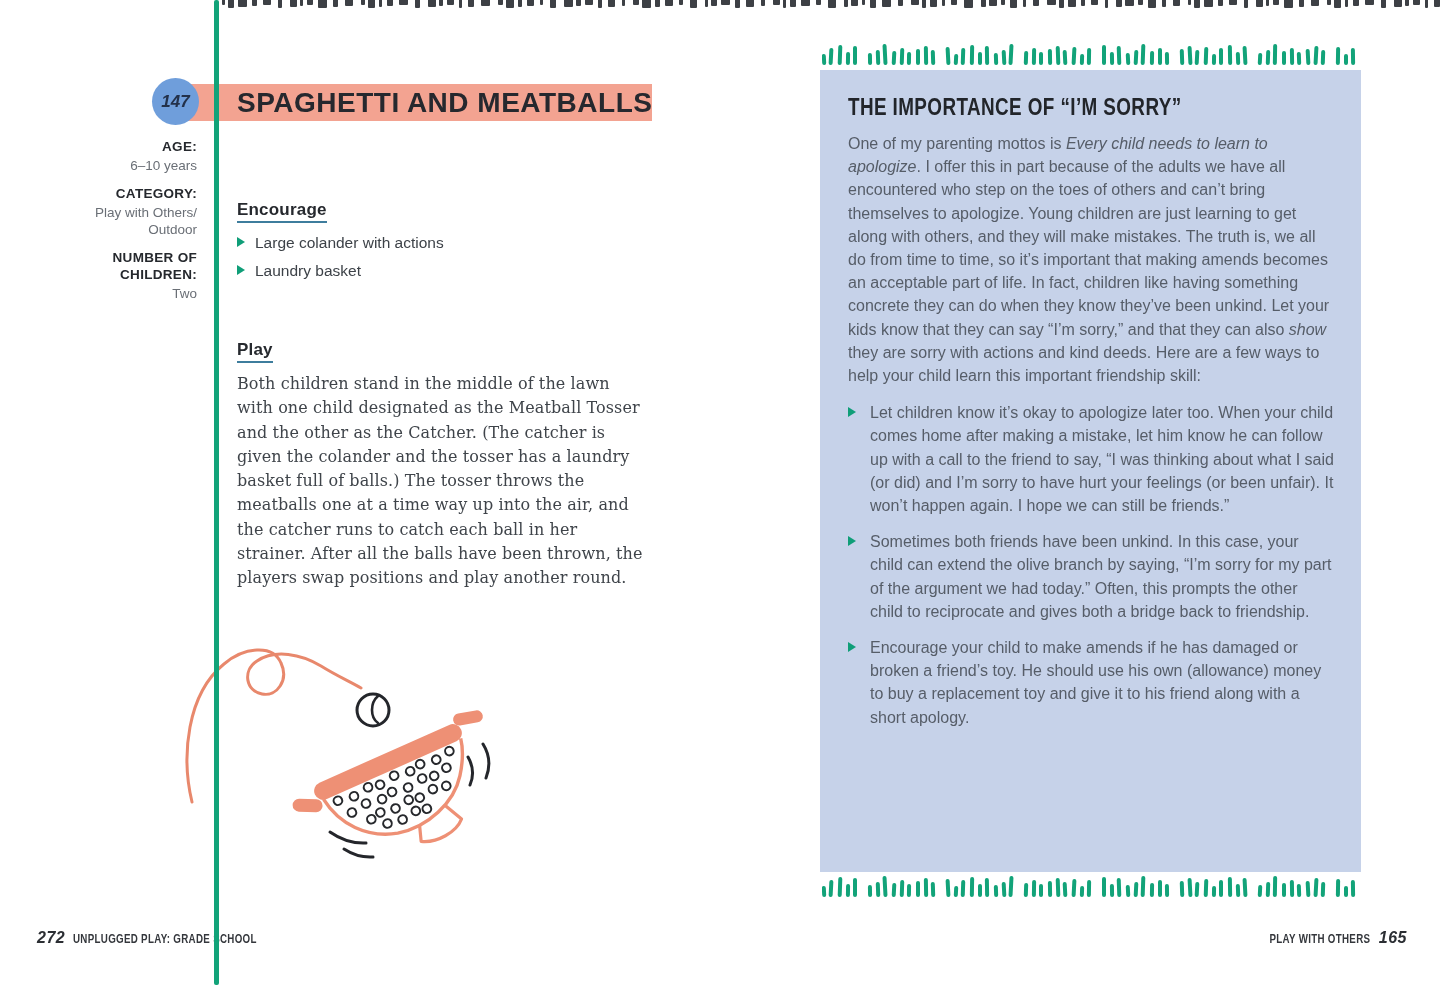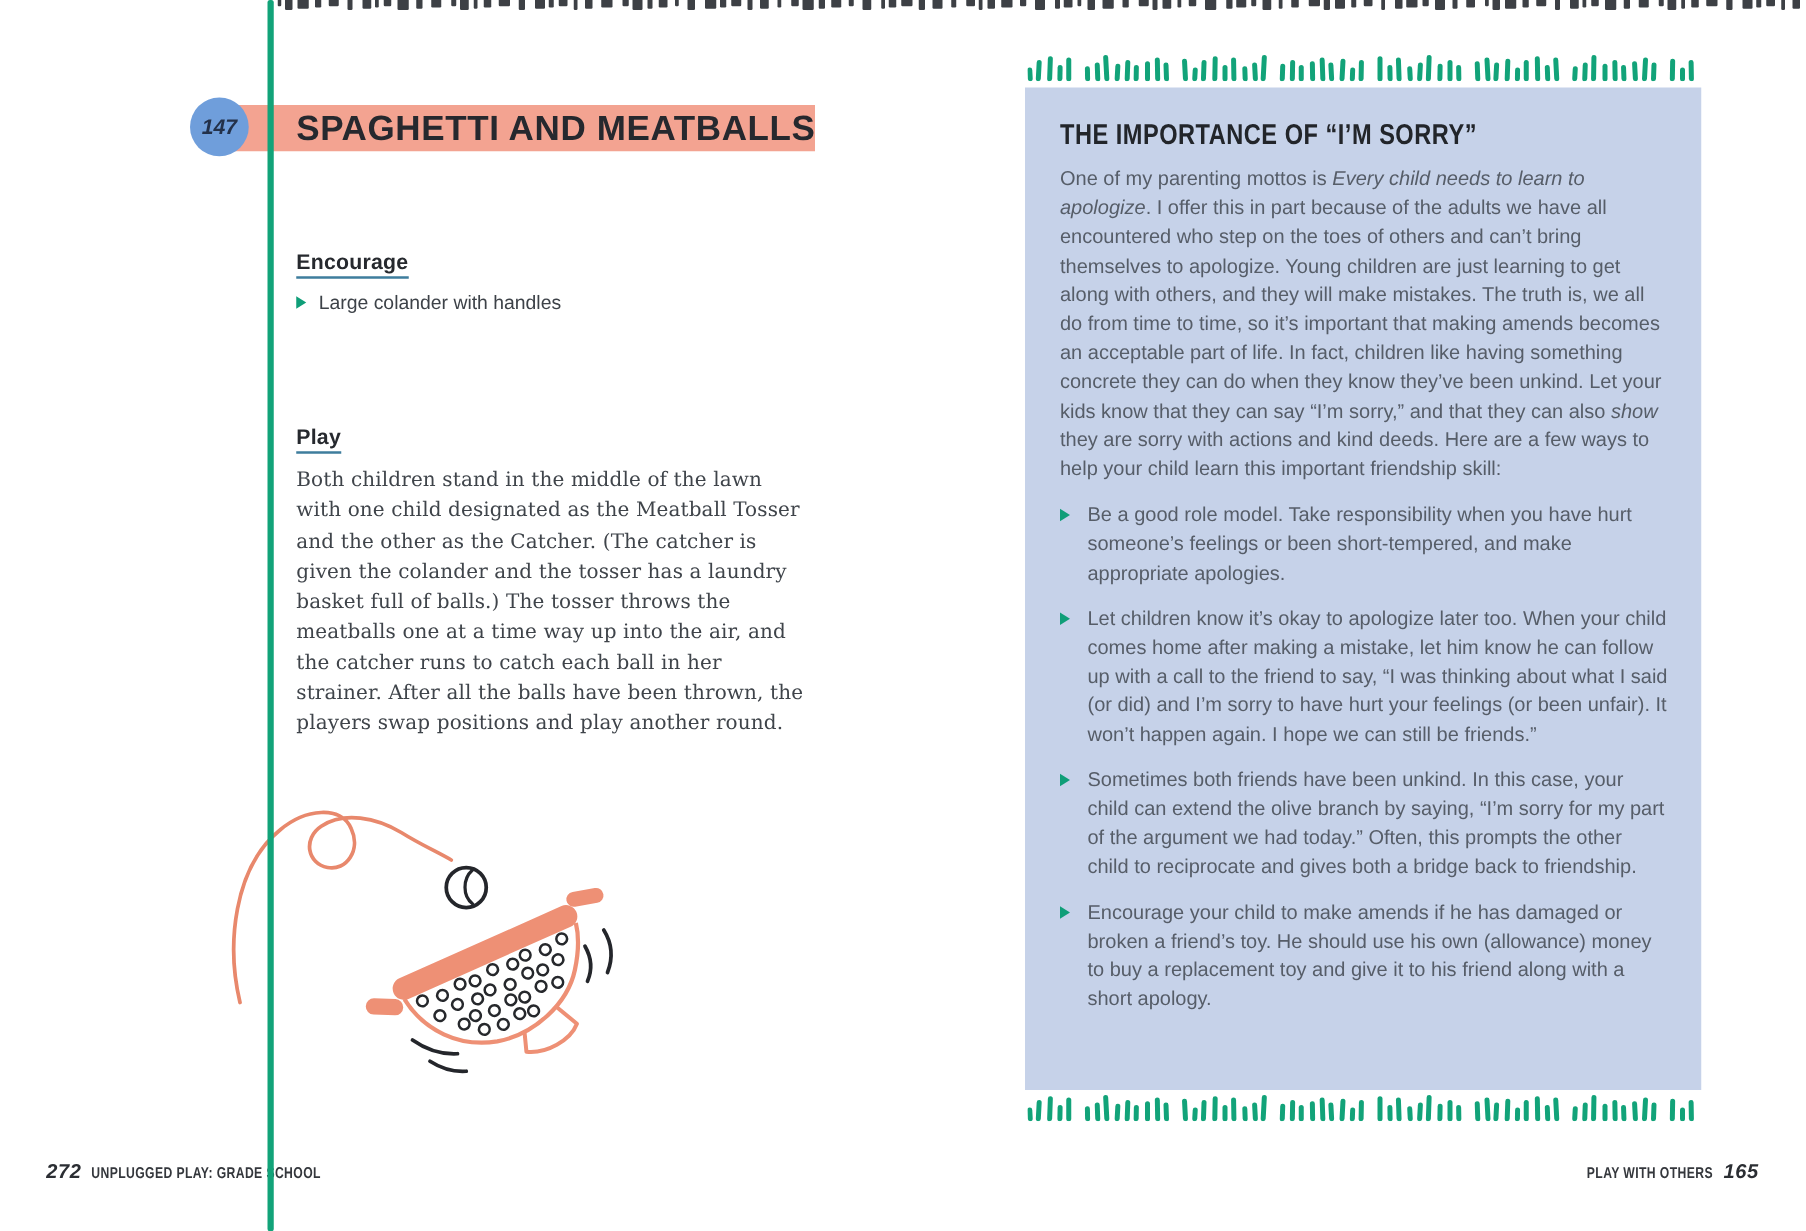--- a/index.html
+++ b/index.html
@@ -100,26 +100,37 @@
   <div id="top-dashes"><i style="width: 3px; height: 5px; margin-right: 3px;"></i><i style="width: 6px; height: 8px; margin-right: 4px;"></i><i style="width: 9px; height: 7px; margin-right: 5px;"></i><i style="width: 5px; height: 6px; margin-right: 6px;"></i><i style="width: 8px; height: 5px; margin-right: 7px;"></i><i style="width: 4px; height: 8px; margin-right: 8px;"></i><i style="width: 7px; height: 7px; margin-right: 3px;"></i><i style="width: 3px; height: 6px; margin-right: 4px;"></i><i style="width: 6px; height: 5px; margin-right: 5px;"></i><i style="width: 9px; height: 8px; margin-right: 6px;"></i><i style="width: 5px; height: 7px; margin-right: 7px;"></i><i style="width: 8px; height: 6px; margin-right: 8px;"></i><i style="width: 4px; height: 5px; margin-right: 3px;"></i><i style="width: 7px; height: 8px; margin-right: 4px;"></i><i style="width: 3px; height: 7px; margin-right: 5px;"></i><i style="width: 6px; height: 6px; margin-right: 6px;"></i><i style="width: 9px; height: 5px; margin-right: 7px;"></i><i style="width: 5px; height: 8px; margin-right: 8px;"></i><i style="width: 8px; height: 7px; margin-right: 3px;"></i><i style="width: 4px; height: 6px; margin-right: 4px;"></i><i style="width: 7px; height: 5px; margin-right: 5px;"></i><i style="width: 3px; height: 8px; margin-right: 6px;"></i><i style="width: 6px; height: 7px; margin-right: 7px;"></i><i style="width: 9px; height: 6px; margin-right: 8px;"></i><i style="width: 5px; height: 5px; margin-right: 3px;"></i><i style="width: 8px; height: 8px; margin-right: 4px;"></i><i style="width: 4px; height: 7px; margin-right: 5px;"></i><i style="width: 7px; height: 6px; margin-right: 6px;"></i><i style="width: 3px; height: 5px; margin-right: 7px;"></i><i style="width: 6px; height: 8px; margin-right: 8px;"></i><i style="width: 9px; height: 7px; margin-right: 3px;"></i><i style="width: 5px; height: 6px; margin-right: 4px;"></i><i style="width: 8px; height: 5px; margin-right: 5px;"></i><i style="width: 4px; height: 8px; margin-right: 6px;"></i><i style="width: 7px; height: 7px; margin-right: 7px;"></i><i style="width: 3px; height: 6px; margin-right: 8px;"></i><i style="width: 6px; height: 5px; margin-right: 3px;"></i><i style="width: 9px; height: 8px; margin-right: 4px;"></i><i style="width: 5px; height: 7px; margin-right: 5px;"></i><i style="width: 8px; height: 6px; margin-right: 6px;"></i><i style="width: 4px; height: 5px; margin-right: 7px;"></i><i style="width: 7px; height: 8px; margin-right: 8px;"></i><i style="width: 3px; height: 7px; margin-right: 3px;"></i><i style="width: 6px; height: 6px; margin-right: 4px;"></i><i style="width: 9px; height: 5px; margin-right: 5px;"></i><i style="width: 5px; height: 8px; margin-right: 6px;"></i><i style="width: 8px; height: 7px; margin-right: 7px;"></i><i style="width: 4px; height: 6px; margin-right: 8px;"></i><i style="width: 7px; height: 5px; margin-right: 3px;"></i><i style="width: 3px; height: 8px; margin-right: 4px;"></i><i style="width: 6px; height: 7px; margin-right: 5px;"></i><i style="width: 9px; height: 6px; margin-right: 6px;"></i><i style="width: 5px; height: 5px; margin-right: 7px;"></i><i style="width: 8px; height: 8px; margin-right: 8px;"></i><i style="width: 4px; height: 7px; margin-right: 3px;"></i><i style="width: 7px; height: 6px; margin-right: 4px;"></i><i style="width: 3px; height: 5px; margin-right: 5px;"></i><i style="width: 6px; height: 8px; margin-right: 6px;"></i><i style="width: 9px; height: 7px; margin-right: 7px;"></i><i style="width: 5px; height: 6px; margin-right: 8px;"></i><i style="width: 8px; height: 5px; margin-right: 3px;"></i><i style="width: 4px; height: 8px; margin-right: 4px;"></i><i style="width: 7px; height: 7px; margin-right: 5px;"></i><i style="width: 3px; height: 6px; margin-right: 6px;"></i><i style="width: 6px; height: 5px; margin-right: 7px;"></i><i style="width: 9px; height: 8px; margin-right: 8px;"></i><i style="width: 5px; height: 7px; margin-right: 3px;"></i><i style="width: 8px; height: 6px; margin-right: 4px;"></i><i style="width: 4px; height: 5px; margin-right: 5px;"></i><i style="width: 7px; height: 8px; margin-right: 6px;"></i><i style="width: 3px; height: 7px; margin-right: 7px;"></i><i style="width: 6px; height: 6px; margin-right: 8px;"></i><i style="width: 9px; height: 5px; margin-right: 3px;"></i><i style="width: 5px; height: 8px; margin-right: 4px;"></i><i style="width: 8px; height: 7px; margin-right: 5px;"></i><i style="width: 4px; height: 6px; margin-right: 6px;"></i><i style="width: 7px; height: 5px; margin-right: 7px;"></i><i style="width: 3px; height: 8px; margin-right: 8px;"></i><i style="width: 6px; height: 7px; margin-right: 3px;"></i><i style="width: 9px; height: 6px; margin-right: 4px;"></i><i style="width: 5px; height: 5px; margin-right: 5px;"></i><i style="width: 8px; height: 8px; margin-right: 6px;"></i><i style="width: 4px; height: 7px; margin-right: 7px;"></i><i style="width: 7px; height: 6px; margin-right: 8px;"></i><i style="width: 3px; height: 5px; margin-right: 3px;"></i><i style="width: 6px; height: 8px; margin-right: 4px;"></i><i style="width: 9px; height: 7px; margin-right: 5px;"></i><i style="width: 5px; height: 6px; margin-right: 6px;"></i><i style="width: 8px; height: 5px; margin-right: 7px;"></i><i style="width: 4px; height: 8px; margin-right: 8px;"></i><i style="width: 7px; height: 7px; margin-right: 3px;"></i><i style="width: 3px; height: 6px; margin-right: 4px;"></i><i style="width: 6px; height: 5px; margin-right: 5px;"></i><i style="width: 9px; height: 8px; margin-right: 6px;"></i><i style="width: 5px; height: 7px; margin-right: 7px;"></i><i style="width: 8px; height: 6px; margin-right: 8px;"></i><i style="width: 4px; height: 5px; margin-right: 3px;"></i><i style="width: 7px; height: 8px; margin-right: 4px;"></i><i style="width: 3px; height: 7px; margin-right: 5px;"></i><i style="width: 6px; height: 6px; margin-right: 6px;"></i><i style="width: 9px; height: 5px; margin-right: 7px;"></i><i style="width: 5px; height: 8px; margin-right: 8px;"></i><i style="width: 8px; height: 7px; margin-right: 3px;"></i><i style="width: 4px; height: 6px; margin-right: 4px;"></i><i style="width: 7px; height: 5px; margin-right: 5px;"></i><i style="width: 3px; height: 8px; margin-right: 6px;"></i><i style="width: 6px; height: 7px; margin-right: 7px;"></i></div>
   <div id="spine"></div>
 
   <div id="title-bar">
     <div id="title-text">SPAGHETTI AND MEATBALLS</div>
   </div>
   <div id="badge">
     <span>147</span>
   </div>
 
+  <div id="meta">
+    <div class="lbl">AGE:</div>
+    <div class="val">6–10 years</div>
+    <div class="lbl">CATEGORY:</div>
+    <div class="val">Play with Others/
+Outdoor</div>
+    <div class="lbl">NUMBER OF
+CHILDREN:</div>
+    <div class="val">Two</div>
+  </div>
 
 
   <div id="materials-sec">
     <span class="sec-head">Encourage</span>
     <ul id="materials-list">
-        <li><span class="arr"></span><span>Large colander with handles</span></li>
+        <li><span class="arr"></span><span>Large colander with actions</span></li>
+        <li><span class="arr"></span><span>Laundry basket</span></li>
       </ul>
   </div>
 
   <div id="play-sec">
     <span class="sec-head">Play</span>
     <p id="play-text">Both children stand in the middle of the lawn with one child designated as the Meatball Tosser and the other as the Catcher. (The catcher is given the colander and the tosser has a laundry basket full of balls.) The tosser throws the meatballs one at a time way up into the air, and the catcher runs to catch each ball in her strainer. After all the balls have been thrown, the players swap positions and play another round.</p>
   </div>
 
   <svg id="illus" viewBox="0 0 350 240">
     <path class="curl" d="M 12 170 C 1 124, 7 62, 44 32 C 64 15, 93 12, 101 31 C 109 48, 97 65, 82 62 C 66 59, 62 39, 77 29 C 95 17, 121 22, 141 34 C 157 44, 171 50, 181 56"></path>
@@ -167,21 +178,20 @@
     <path class="mline" d="M 150 200 q 17 12 36 11"></path>
     <path class="mline" d="M 164 217 q 14 9 29 8"></path>
   </svg>
 
   <div id="ticks-top" class="ticks"><i style="height: 11px; margin-right: 3px; transform: rotate(-3deg);"></i><i style="height: 17px; margin-right: 5px; transform: rotate(3deg);"></i><i style="height: 20px; margin-right: 4px; transform: rotate(2deg);"></i><i style="height: 13px; margin-right: 3px; transform: rotate(1deg);"></i><i style="height: 19px; margin-right: 11px; transform: rotate(0deg);"></i><i style="height: 12px; margin-right: 4px; transform: rotate(-1deg);"></i><i style="height: 15px; margin-right: 3px; transform: rotate(-2deg);"></i><i style="height: 21px; margin-right: 5px; transform: rotate(-3deg);"></i><i style="height: 14px; margin-right: 4px; transform: rotate(3deg);"></i><i style="height: 17px; margin-right: 3px; transform: rotate(2deg);"></i><i style="height: 13px; margin-right: 5px; transform: rotate(1deg);"></i><i style="height: 16px; margin-right: 4px; transform: rotate(0deg);"></i><i style="height: 19px; margin-right: 3px; transform: rotate(-1deg);"></i><i style="height: 15px; margin-right: 11px; transform: rotate(-2deg);"></i><i style="height: 18px; margin-right: 4px; transform: rotate(-3deg);"></i><i style="height: 11px; margin-right: 3px; transform: rotate(3deg);"></i><i style="height: 17px; margin-right: 5px; transform: rotate(2deg);"></i><i style="height: 20px; margin-right: 4px; transform: rotate(1deg);"></i><i style="height: 13px; margin-right: 3px; transform: rotate(0deg);"></i><i style="height: 19px; margin-right: 5px; transform: rotate(-1deg);"></i><i style="height: 12px; margin-right: 4px; transform: rotate(-2deg);"></i><i style="height: 15px; margin-right: 3px; transform: rotate(-3deg);"></i><i style="height: 21px; margin-right: 11px; transform: rotate(3deg);"></i><i style="height: 14px; margin-right: 4px; transform: rotate(2deg);"></i><i style="height: 17px; margin-right: 3px; transform: rotate(1deg);"></i><i style="height: 13px; margin-right: 5px; transform: rotate(0deg);"></i><i style="height: 16px; margin-right: 4px; transform: rotate(-1deg);"></i><i style="height: 19px; margin-right: 3px; transform: rotate(-2deg);"></i><i style="height: 15px; margin-right: 5px; transform: rotate(-3deg);"></i><i style="height: 18px; margin-right: 4px; transform: rotate(3deg);"></i><i style="height: 11px; margin-right: 3px; transform: rotate(2deg);"></i><i style="height: 17px; margin-right: 11px; transform: rotate(1deg);"></i><i style="height: 20px; margin-right: 4px; transform: rotate(0deg);"></i><i style="height: 13px; margin-right: 3px; transform: rotate(-1deg);"></i><i style="height: 19px; margin-right: 5px; transform: rotate(-2deg);"></i><i style="height: 12px; margin-right: 4px; transform: rotate(-3deg);"></i><i style="height: 15px; margin-right: 3px; transform: rotate(3deg);"></i><i style="height: 21px; margin-right: 5px; transform: rotate(2deg);"></i><i style="height: 14px; margin-right: 4px; transform: rotate(1deg);"></i><i style="height: 17px; margin-right: 3px; transform: rotate(0deg);"></i><i style="height: 13px; margin-right: 11px; transform: rotate(-1deg);"></i><i style="height: 16px; margin-right: 4px; transform: rotate(-2deg);"></i><i style="height: 19px; margin-right: 3px; transform: rotate(-3deg);"></i><i style="height: 15px; margin-right: 5px; transform: rotate(3deg);"></i><i style="height: 18px; margin-right: 4px; transform: rotate(2deg);"></i><i style="height: 11px; margin-right: 3px; transform: rotate(1deg);"></i><i style="height: 17px; margin-right: 5px; transform: rotate(0deg);"></i><i style="height: 20px; margin-right: 4px; transform: rotate(-1deg);"></i><i style="height: 13px; margin-right: 3px; transform: rotate(-2deg);"></i><i style="height: 19px; margin-right: 11px; transform: rotate(-3deg);"></i><i style="height: 12px; margin-right: 4px; transform: rotate(3deg);"></i><i style="height: 15px; margin-right: 3px; transform: rotate(2deg);"></i><i style="height: 21px; margin-right: 5px; transform: rotate(1deg);"></i><i style="height: 14px; margin-right: 4px; transform: rotate(0deg);"></i><i style="height: 17px; margin-right: 3px; transform: rotate(-1deg);"></i><i style="height: 13px; margin-right: 5px; transform: rotate(-2deg);"></i><i style="height: 16px; margin-right: 4px; transform: rotate(-3deg);"></i><i style="height: 19px; margin-right: 3px; transform: rotate(3deg);"></i><i style="height: 15px; margin-right: 11px; transform: rotate(2deg);"></i><i style="height: 18px; margin-right: 4px; transform: rotate(1deg);"></i><i style="height: 11px; margin-right: 3px; transform: rotate(0deg);"></i><i style="height: 17px; margin-right: 5px; transform: rotate(-1deg);"></i></div>
 
   <div id="sidebar-box">
     <div id="sb-heading">THE IMPORTANCE OF “I’M SORRY”</div>
     <p id="sb-intro"><span>One of my parenting mottos is </span><i>Every child needs to learn to apologize</i><span>. I offer this in part because of the adults we have all encountered who step on the toes of others and can’t bring themselves to apologize. Young children are just learning to get along with others, and they will make mistakes. The truth is, we all do from time to time, so it’s important that making amends becomes an acceptable part of life. In fact, children like having something concrete they can do when they know they’ve been unkind. Let your kids know that they can say “I’m sorry,” and that they can also </span><i>show</i><span> they are sorry with actions and kind deeds. Here are a few ways to help your child learn this important friendship skill:</span></p>
     <ul id="sb-bullets">
-        <li><span class="arr"></span><span>Be a good role model. Take responsibility when you have hurt someone’s feelings or been short-tempered, and make appropriate apologies.</span></li>
         <li><span class="arr"></span><span>Let children know it’s okay to apologize later too. When your child comes home after making a mistake, let him know he can follow up with a call to the friend to say, “I was thinking about what I said (or did) and I’m sorry to have hurt your feelings (or been unfair). It won’t happen again. I hope we can still be friends.”</span></li>
         <li><span class="arr"></span><span>Sometimes both friends have been unkind. In this case, your child can extend the olive branch by saying, “I’m sorry for my part of the argument we had today.” Often, this prompts the other child to reciprocate and gives both a bridge back to friendship.</span></li>
         <li><span class="arr"></span><span>Encourage your child to make amends if he has damaged or broken a friend’s toy. He should use his own (allowance) money to buy a replacement toy and give it to his friend along with a short apology.</span></li>
       </ul>
   </div>
 
   <div id="ticks-bottom" class="ticks"><i style="height: 11px; margin-right: 3px; transform: rotate(-3deg);"></i><i style="height: 17px; margin-right: 5px; transform: rotate(3deg);"></i><i style="height: 20px; margin-right: 4px; transform: rotate(2deg);"></i><i style="height: 13px; margin-right: 3px; transform: rotate(1deg);"></i><i style="height: 19px; margin-right: 11px; transform: rotate(0deg);"></i><i style="height: 12px; margin-right: 4px; transform: rotate(-1deg);"></i><i style="height: 15px; margin-right: 3px; transform: rotate(-2deg);"></i><i style="height: 21px; margin-right: 5px; transform: rotate(-3deg);"></i><i style="height: 14px; margin-right: 4px; transform: rotate(3deg);"></i><i style="height: 17px; margin-right: 3px; transform: rotate(2deg);"></i><i style="height: 13px; margin-right: 5px; transform: rotate(1deg);"></i><i style="height: 16px; margin-right: 4px; transform: rotate(0deg);"></i><i style="height: 19px; margin-right: 3px; transform: rotate(-1deg);"></i><i style="height: 15px; margin-right: 11px; transform: rotate(-2deg);"></i><i style="height: 18px; margin-right: 4px; transform: rotate(-3deg);"></i><i style="height: 11px; margin-right: 3px; transform: rotate(3deg);"></i><i style="height: 17px; margin-right: 5px; transform: rotate(2deg);"></i><i style="height: 20px; margin-right: 4px; transform: rotate(1deg);"></i><i style="height: 13px; margin-right: 3px; transform: rotate(0deg);"></i><i style="height: 19px; margin-right: 5px; transform: rotate(-1deg);"></i><i style="height: 12px; margin-right: 4px; transform: rotate(-2deg);"></i><i style="height: 15px; margin-right: 3px; transform: rotate(-3deg);"></i><i style="height: 21px; margin-right: 11px; transform: rotate(3deg);"></i><i style="height: 14px; margin-right: 4px; transform: rotate(2deg);"></i><i style="height: 17px; margin-right: 3px; transform: rotate(1deg);"></i><i style="height: 13px; margin-right: 5px; transform: rotate(0deg);"></i><i style="height: 16px; margin-right: 4px; transform: rotate(-1deg);"></i><i style="height: 19px; margin-right: 3px; transform: rotate(-2deg);"></i><i style="height: 15px; margin-right: 5px; transform: rotate(-3deg);"></i><i style="height: 18px; margin-right: 4px; transform: rotate(3deg);"></i><i style="height: 11px; margin-right: 3px; transform: rotate(2deg);"></i><i style="height: 17px; margin-right: 11px; transform: rotate(1deg);"></i><i style="height: 20px; margin-right: 4px; transform: rotate(0deg);"></i><i style="height: 13px; margin-right: 3px; transform: rotate(-1deg);"></i><i style="height: 19px; margin-right: 5px; transform: rotate(-2deg);"></i><i style="height: 12px; margin-right: 4px; transform: rotate(-3deg);"></i><i style="height: 15px; margin-right: 3px; transform: rotate(3deg);"></i><i style="height: 21px; margin-right: 5px; transform: rotate(2deg);"></i><i style="height: 14px; margin-right: 4px; transform: rotate(1deg);"></i><i style="height: 17px; margin-right: 3px; transform: rotate(0deg);"></i><i style="height: 13px; margin-right: 11px; transform: rotate(-1deg);"></i><i style="height: 16px; margin-right: 4px; transform: rotate(-2deg);"></i><i style="height: 19px; margin-right: 3px; transform: rotate(-3deg);"></i><i style="height: 15px; margin-right: 5px; transform: rotate(3deg);"></i><i style="height: 18px; margin-right: 4px; transform: rotate(2deg);"></i><i style="height: 11px; margin-right: 3px; transform: rotate(1deg);"></i><i style="height: 17px; margin-right: 5px; transform: rotate(0deg);"></i><i style="height: 20px; margin-right: 4px; transform: rotate(-1deg);"></i><i style="height: 13px; margin-right: 3px; transform: rotate(-2deg);"></i><i style="height: 19px; margin-right: 11px; transform: rotate(-3deg);"></i><i style="height: 12px; margin-right: 4px; transform: rotate(3deg);"></i><i style="height: 15px; margin-right: 3px; transform: rotate(2deg);"></i><i style="height: 21px; margin-right: 5px; transform: rotate(1deg);"></i><i style="height: 14px; margin-right: 4px; transform: rotate(0deg);"></i><i style="height: 17px; margin-right: 3px; transform: rotate(-1deg);"></i><i style="height: 13px; margin-right: 5px; transform: rotate(-2deg);"></i><i style="height: 16px; margin-right: 4px; transform: rotate(-3deg);"></i><i style="height: 19px; margin-right: 3px; transform: rotate(3deg);"></i><i style="height: 15px; margin-right: 11px; transform: rotate(2deg);"></i><i style="height: 18px; margin-right: 4px; transform: rotate(1deg);"></i><i style="height: 11px; margin-right: 3px; transform: rotate(0deg);"></i><i style="height: 17px; margin-right: 5px; transform: rotate(-1deg);"></i></div>
 
   <div id="footer-left" class="footer">
     <span class="pagenum">272</span><span class="footlbl">UNPLUGGED PLAY: GRADE SCHOOL</span>

